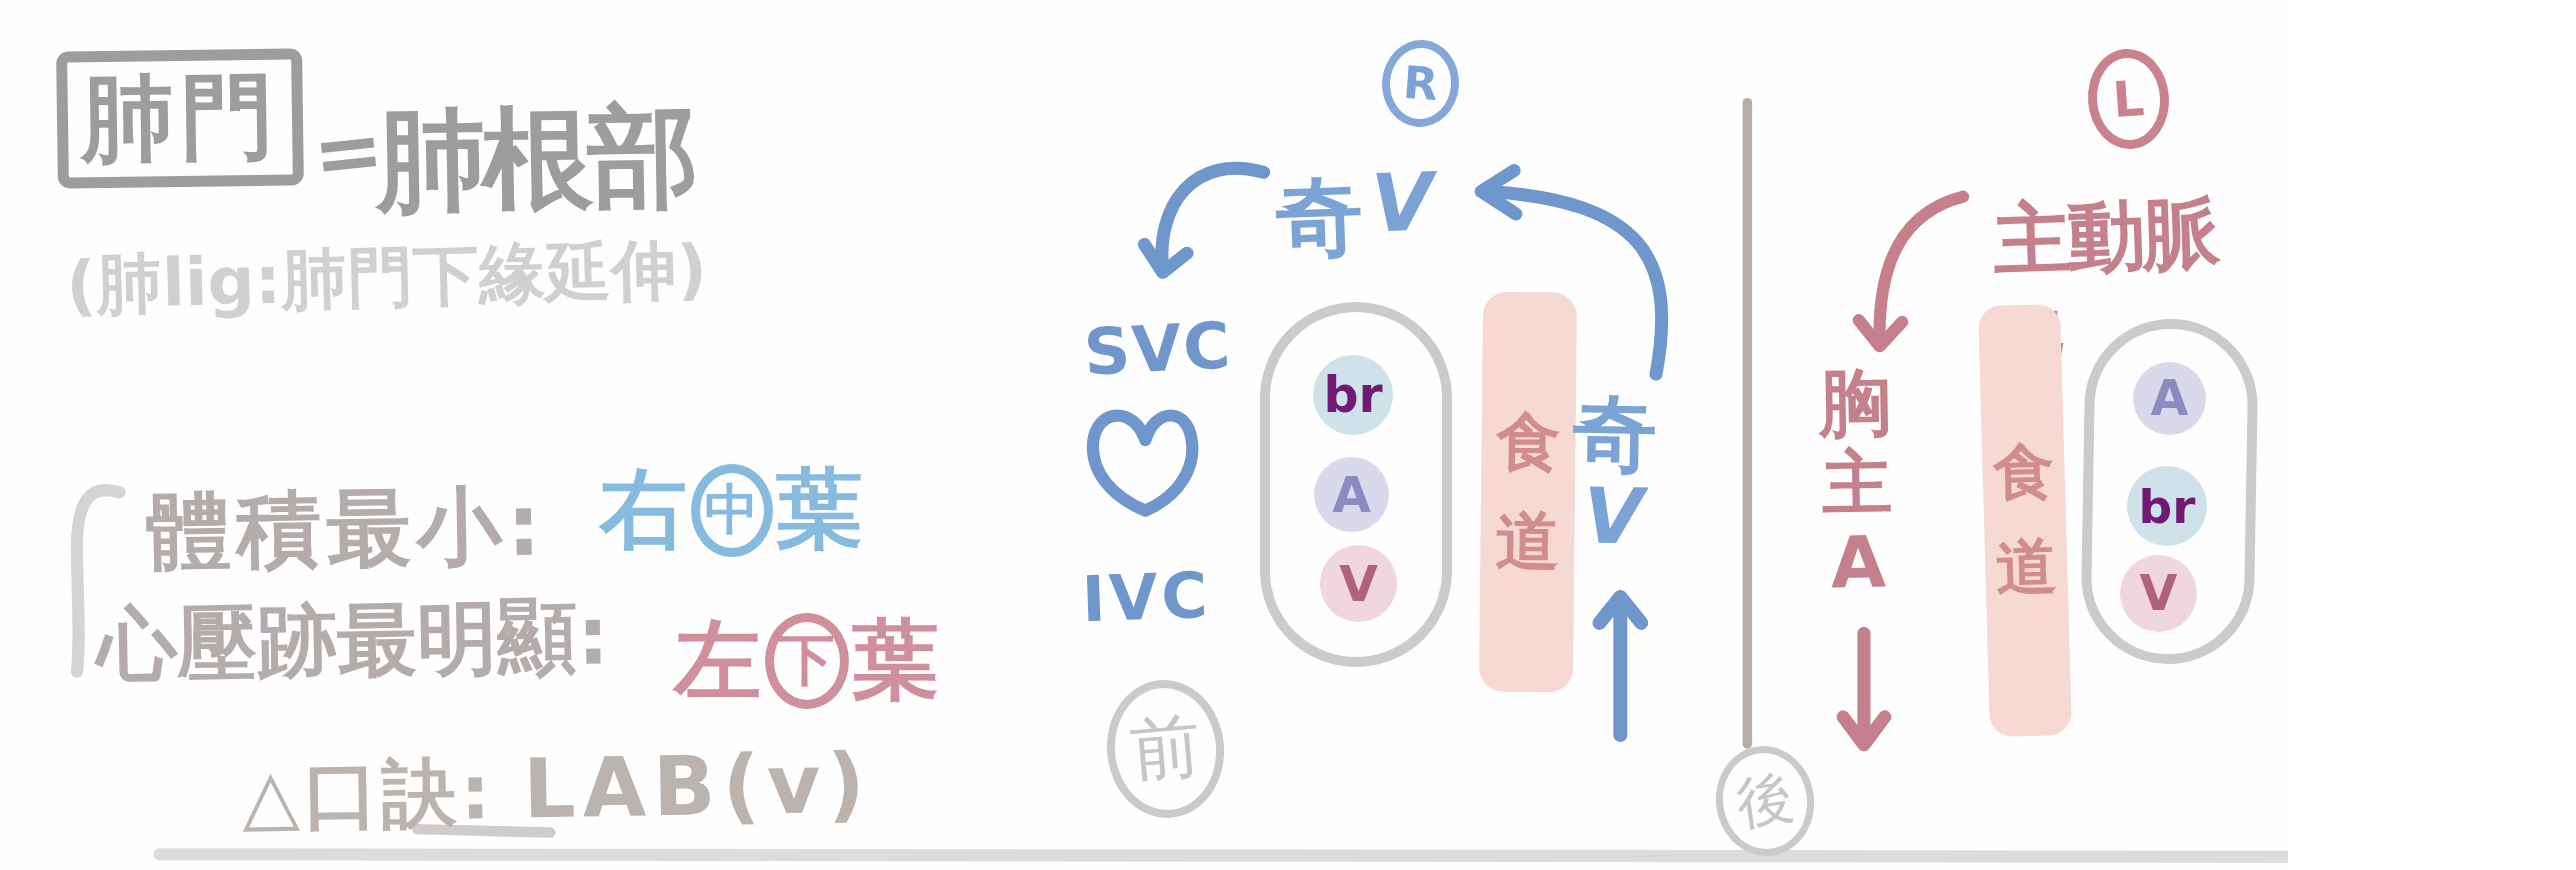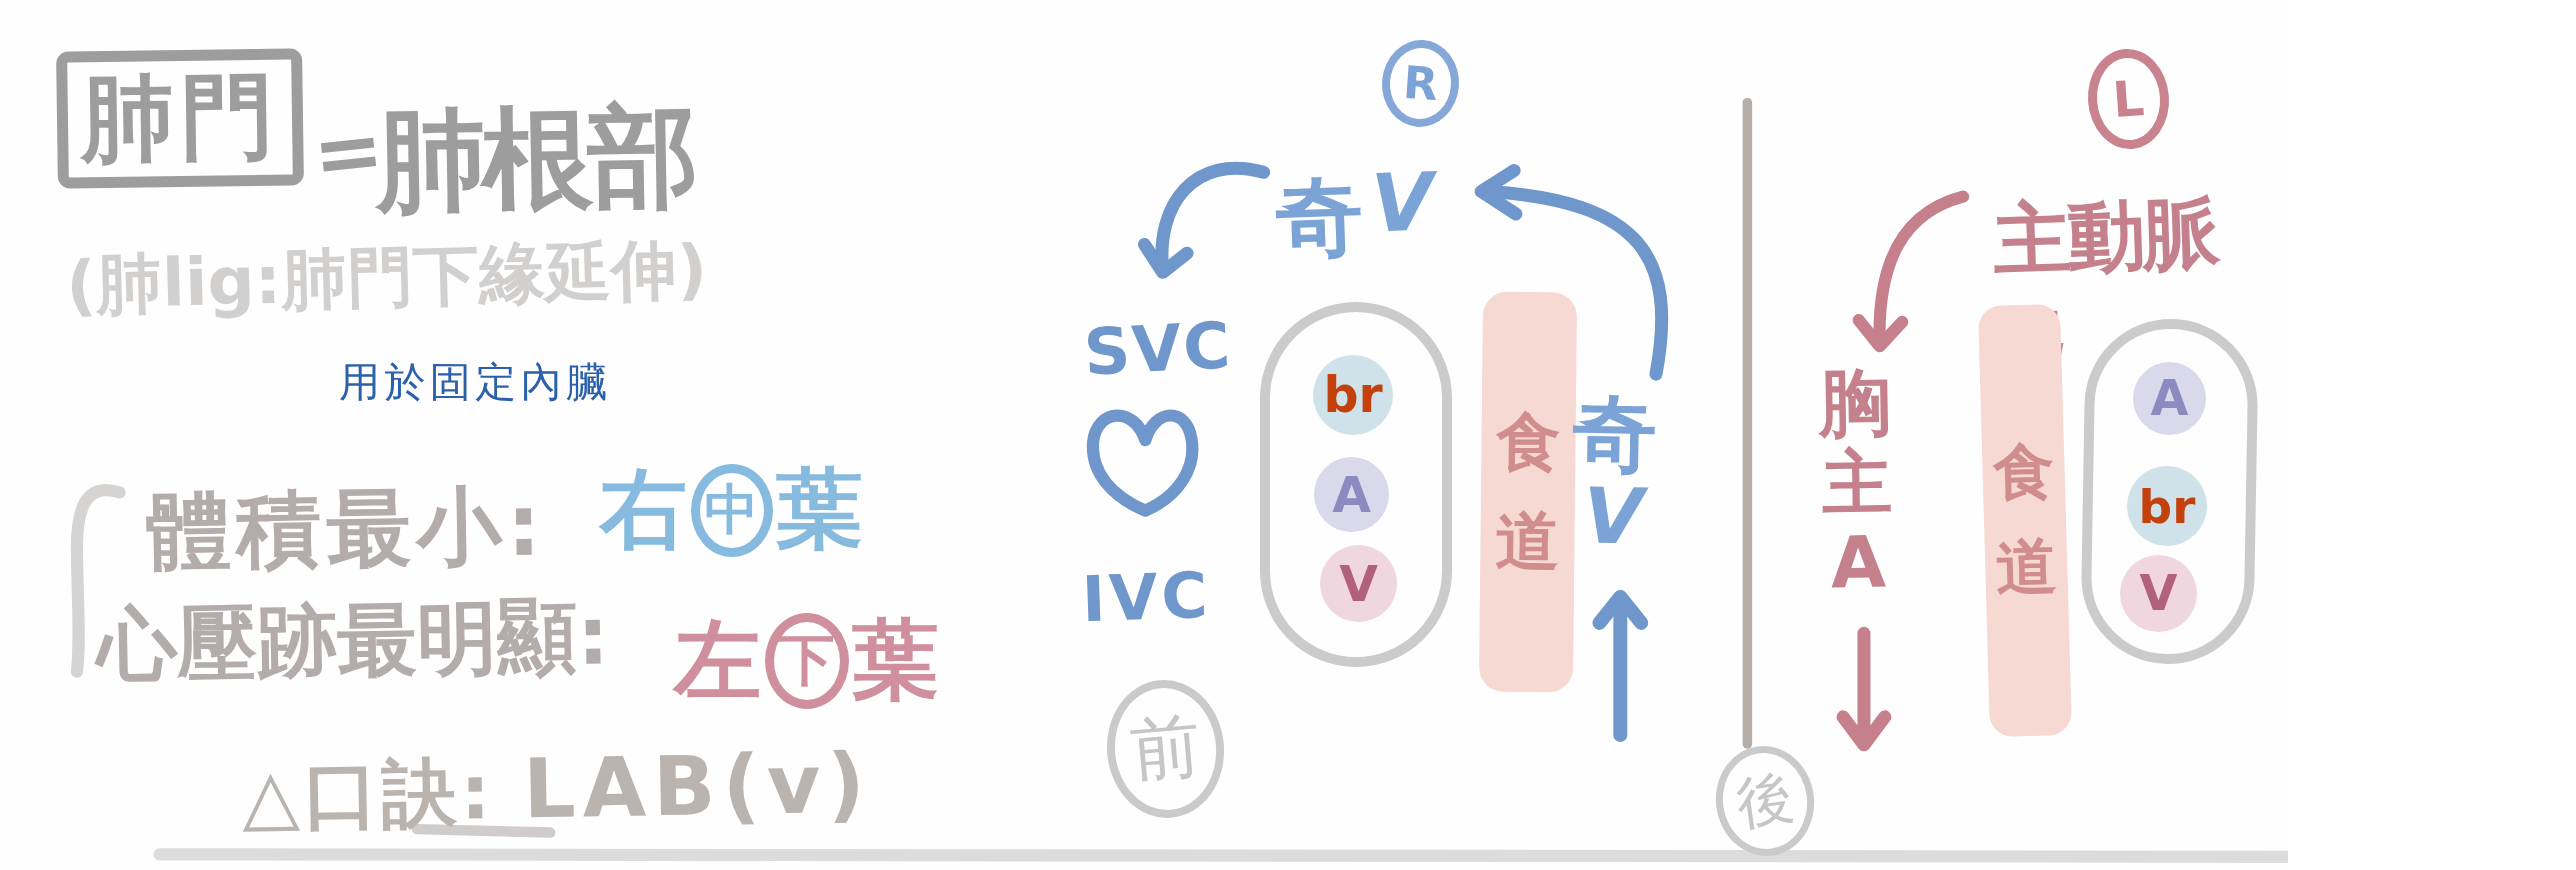--- a/index.html
+++ b/index.html
@@ -38,21 +38,21 @@
   .l-circ span{font-size:49px;color:#c9838e;font-weight:bold;}
   .blue-t{color:#6f97cb;}
   .azygos-h{left:1276px;top:158px;display:flex;align-items:flex-start;gap:8.7px;color:#7ba3d6;transform:rotate(-2deg);}
   .azygos-h .hz{font-size:87px;} .azygos-h .lt{font-size:80px;font-style:italic;}
   .svc{left:1084px;top:312px;font-size:64px;letter-spacing:1.7px;transform:rotate(-3deg);}
   .ivc{left:1082px;top:561px;font-size:63px;letter-spacing:3.5px;transform:rotate(-2deg);}
   .oval{border:10.4px solid #cbcbcb;}
   .oval-r{left:1260px;top:302px;width:172px;height:345px;border-radius:96px;}
   .oval-l{left:2083px;top:319px;width:153px;height:325px;border-radius:87px;transform:rotate(1deg);}
   .chip{border-radius:50%;display:flex;align-items:center;justify-content:center;font-weight:bold;}
-  .chip-br{background:#cfe2ea;color:#c2410c;}
+  .chip-br{background:#cfe2ea;color:#701a75;}
   .chip-a{background:#d9d9eb;color:#8c8bc0;}
   .chip-v{background:#f0d6de;color:#b2617b;}
   .eso{background:#f5d9d2;display:flex;flex-direction:column;align-items:center;justify-content:center;
        gap:12.2px;color:#d18d8d;}
   .eso-r{left:1481px;top:292px;width:94px;height:400px;border-radius:24.4px;font-size:64px;transform:rotate(0.6deg);}
   .eso-l{left:1984px;top:305px;width:82px;height:431px;border-radius:22.6px;font-size:61px;transform:rotate(-1.6deg);}
   .azygos-col{left:1572px;top:390px;width:84px;display:flex;flex-direction:column;align-items:center;
               color:#7ba3d6;transform:rotate(1deg);}
   .azygos-col .hz{font-size:84px;line-height:1.05;} .azygos-col .lt{font-size:77px;font-style:italic;line-height:1.0;}
   .orient{border-radius:50%;display:flex;align-items:center;justify-content:center;color:#c6c6c6;}
@@ -104,21 +104,20 @@
       <path stroke="#c5808c" stroke-width="13" d="M 2701,518 C 2688,478 2645,482 2641,520 C 2638,555 2663,583 2701,599 C 2740,582 2760,549 2754,516 C 2748,480 2712,481 2701,518 Z"></path>
     </g>
   </svg>
 
   <div class="abs title-box">
     <span class="hand">肺門</span>
   </div>
   <div class="abs eq hand">=</div>
   <div class="abs title-rest hand">肺根部</div>
   <div class="abs subtitle hand">(肺lig:肺門下緣延伸)</div>
-  <div class="abs note-blue">用於固定內臟</div>
 
   <div class="abs fact-line1 hand">體積最小:</div>
   <div class="abs val val-blue">
     <span class="ch">右</span>
     <span class="circled blue">中</span>
     <span class="ch">葉</span>
   </div>
   <div class="abs fact-line2 hand">心壓跡最明顯:</div>
   <div class="abs val val-pink">
     <span class="ch">左</span>

